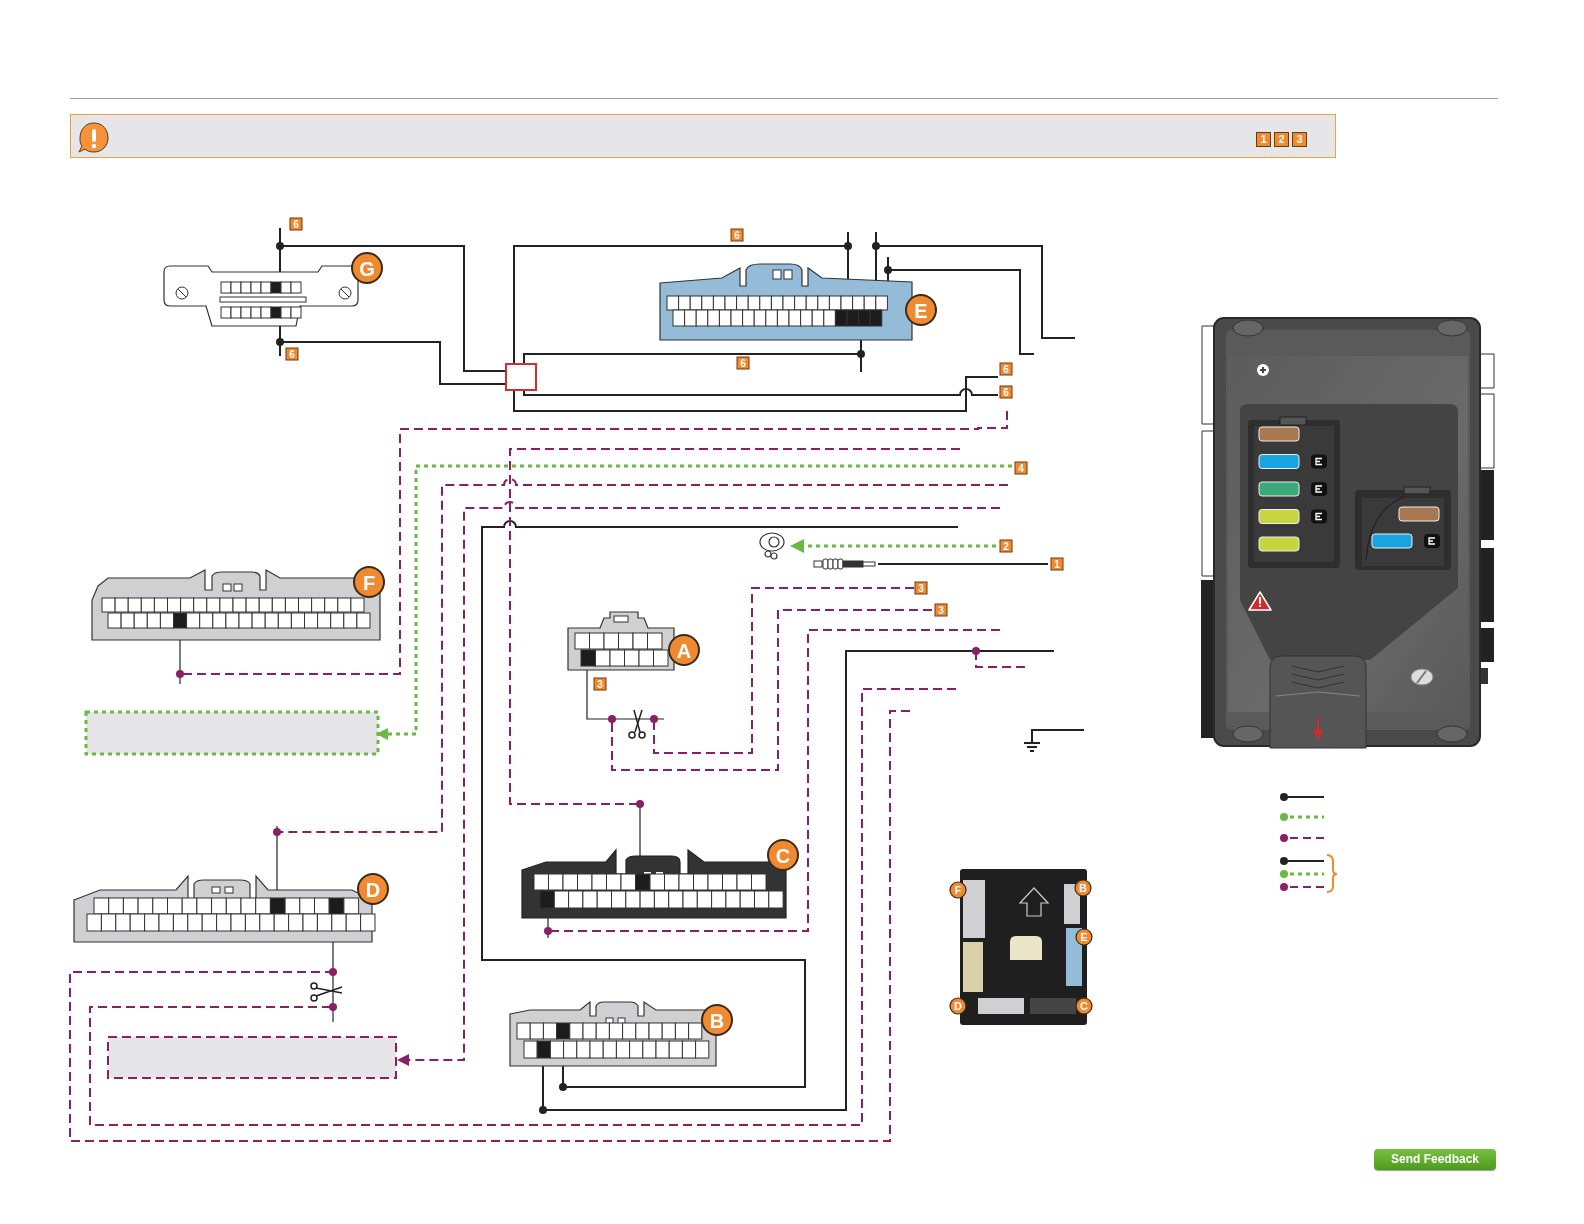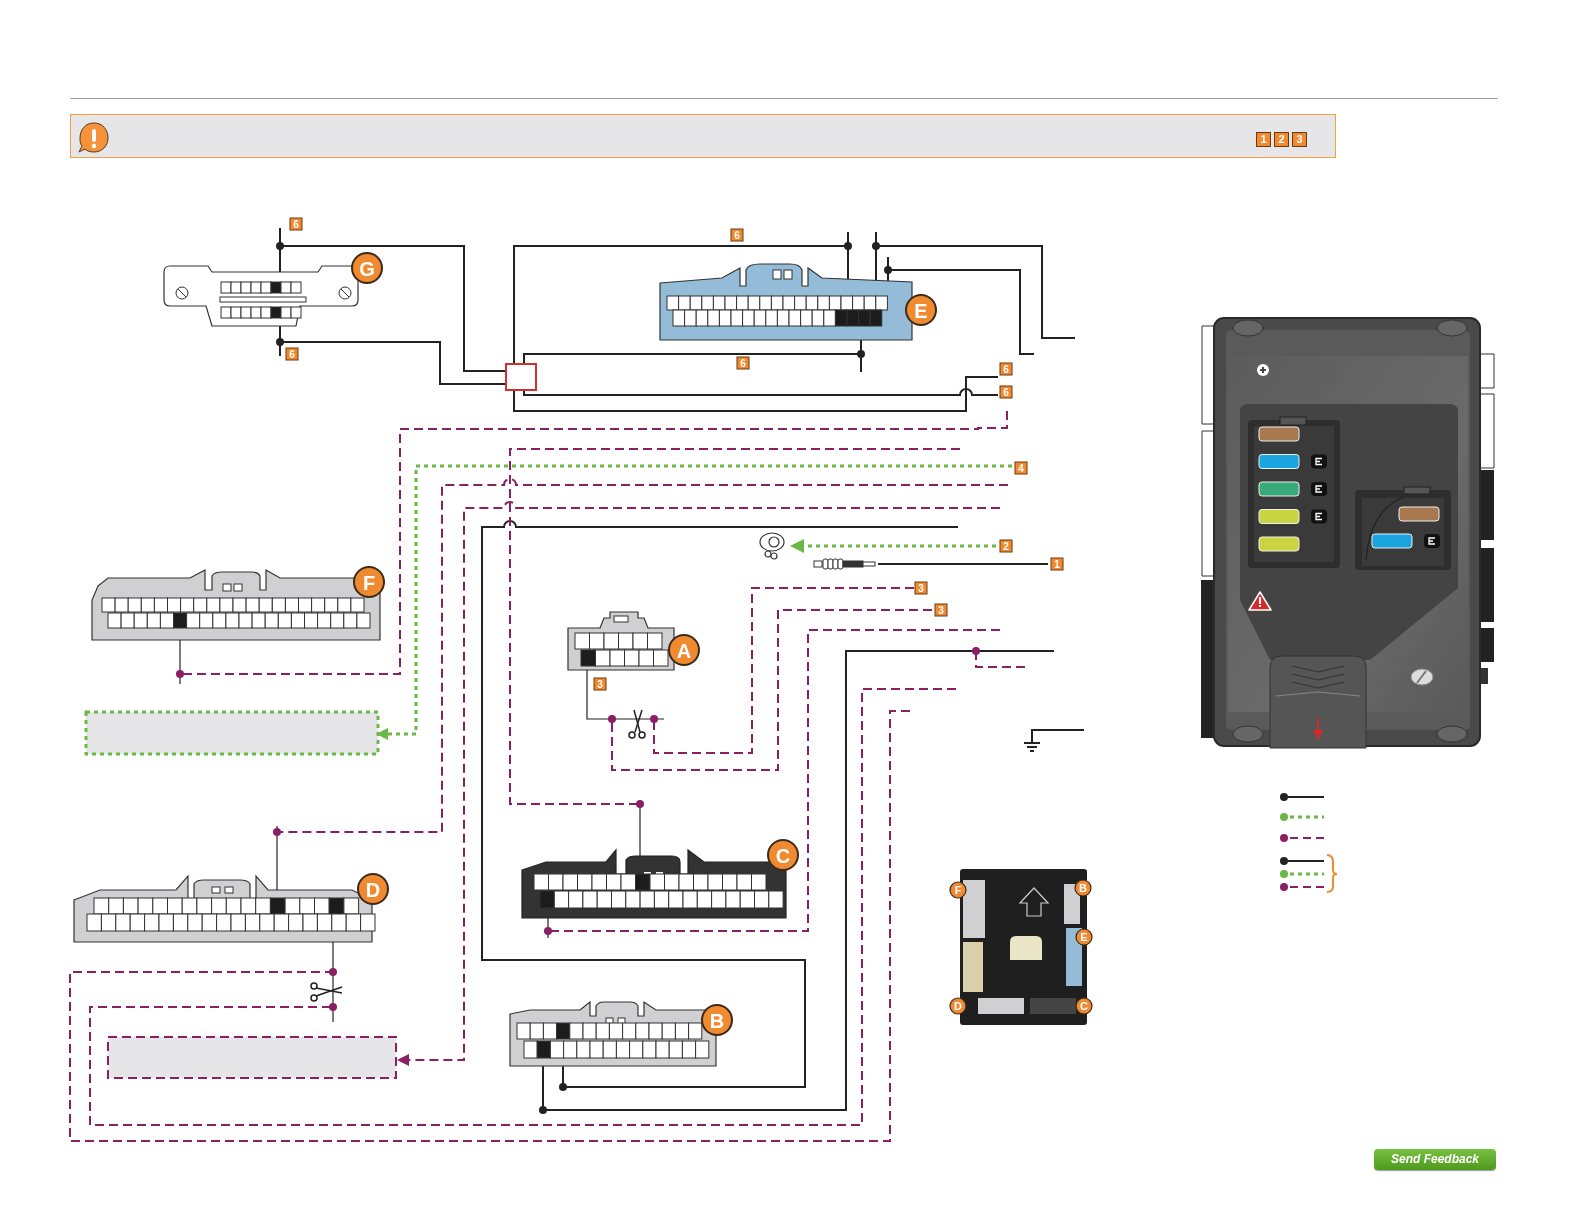--- a/index.html
+++ b/index.html
@@ -3,21 +3,21 @@
 <meta charset="utf-8">
 <style>
   html,body{margin:0;padding:0;background:#ffffff;}
   body{width:1584px;height:1224px;position:relative;overflow:hidden;font-family:"Liberation Sans",sans-serif;}
   .topline{position:absolute;left:70px;top:98px;width:1428px;height:1px;background:#a0a0a0;}
   .notice{position:absolute;left:70px;top:114px;width:1266px;height:44px;background:#e6e6e8;border:1px solid #f0a040;box-sizing:border-box;}
   .notice-icon{position:absolute;left:6px;top:6px;width:34px;height:34px;}
   .step-badges{position:absolute;right:28px;top:17px;display:flex;gap:3px;}
   .badge{display:inline-block;width:13px;height:13px;background:#f08a30;border:1px solid #6a3a10;color:#fff;font-size:11px;font-weight:bold;line-height:13px;text-align:center;font-family:"Liberation Sans",sans-serif;}
   svg#diagram{position:absolute;left:0;top:0;}
-  .feedback{position:absolute;left:1374px;top:1149px;width:122px;height:21px;border-radius:4px;background:linear-gradient(#78c040,#4e9a1e);color:#fff;font-weight:bold;font-size:12px;line-height:21px;text-align:center;border:none;padding:0;cursor:pointer;font-family:"Liberation Sans",sans-serif;box-shadow:0 1px 1px #999;font-style:italic;}
+  .feedback{position:absolute;left:1374px;top:1149px;width:122px;height:21px;border-radius:4px;background:linear-gradient(#78c040,#4e9a1e);color:#fff;font-weight:bold;font-size:12px;line-height:21px;text-align:center;border:none;padding:0;cursor:pointer;font-family:"Liberation Sans",sans-serif;box-shadow:0 1px 1px #999;}
   .svgtext{font-family:"Liberation Sans",sans-serif;font-weight:bold;}
 </style>
 </head>
 <body>
 
 <div class="topline"></div>
 
 <div class="notice">
   <svg class="notice-icon" viewBox="0 0 34 34">
     <path d="M17 2 C26 2 31 9 31 17 C31 25 25 31 17 31 C13 31 10 30 8 28 L2 31 L5 25 C3 23 3 20 3 17 C3 9 8 2 17 2 Z" fill="#f5923a" stroke="#5a3a20" stroke-width="1"></path>

